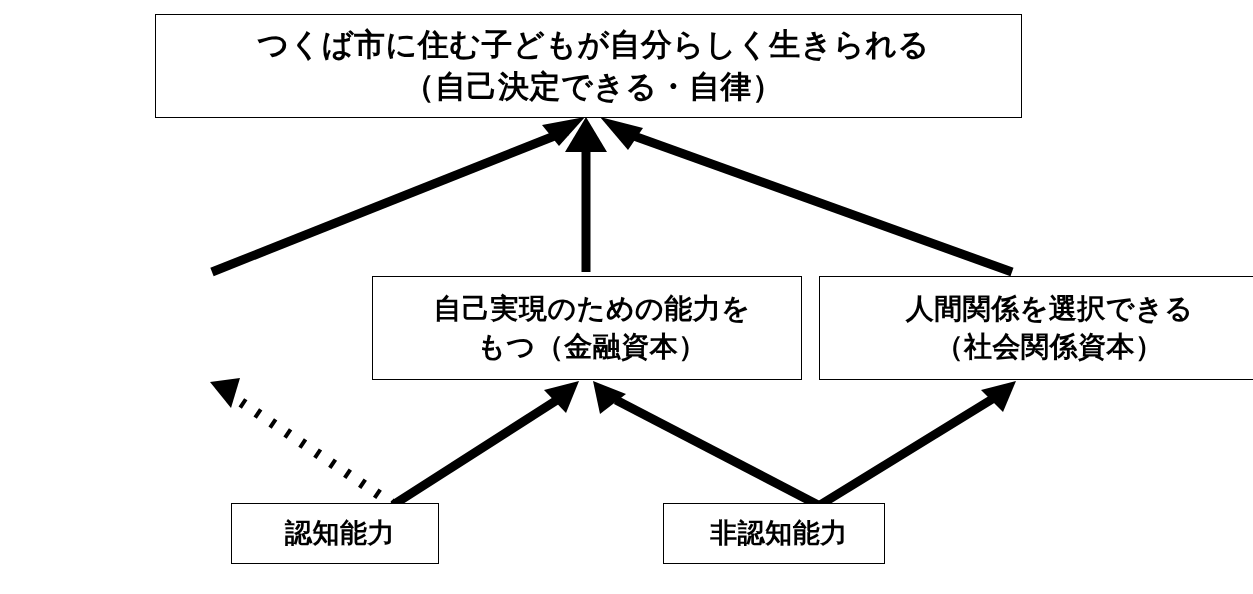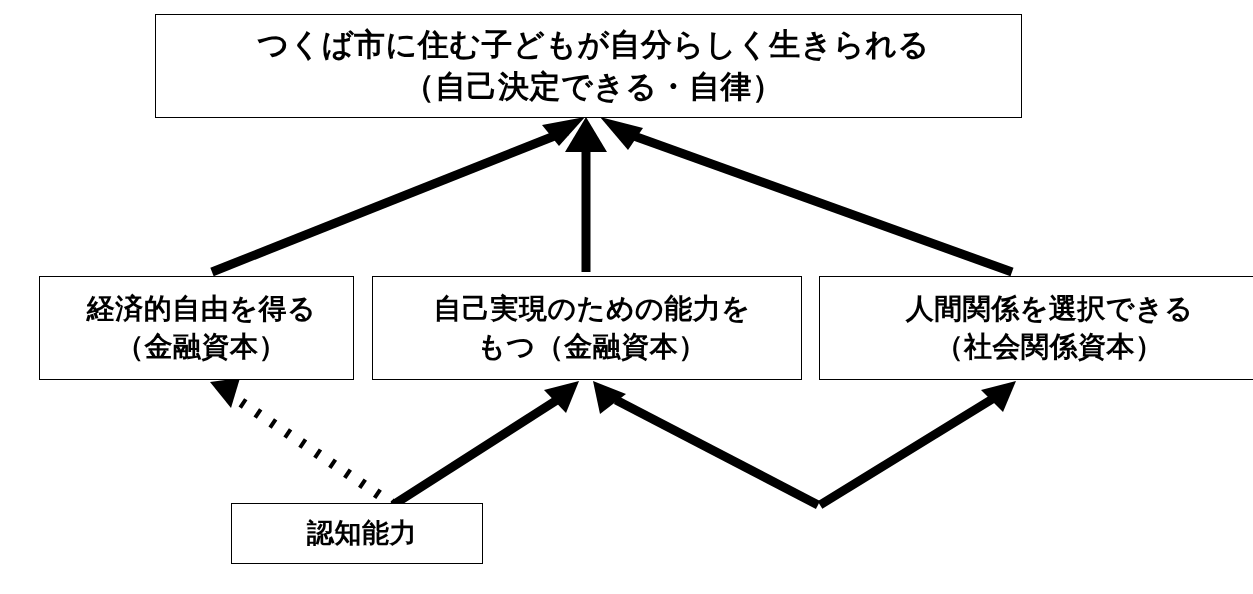--- a/index.html
+++ b/index.html
@@ -89,33 +89,32 @@
       <line x1="820" y1="505" x2="994" y2="398" stroke="#000000" stroke-width="9" stroke-linecap="butt"></line>
       <polygon points="1016,381 981,390 1003,412" fill="#000000"></polygon>
     </g>
   </svg>
 
   <div class="node-box goal-box" style="left:155px; top:14px; width:867px; height:104px;">
     <span class="node-label">つくば市に住む子どもが自分らしく生きられる
 （自己決定できる・自律）</span>
   </div>
 
-  <div class="node-box pillar-box" style="left:39px; top:276px; width:315px; height:104px;">
-    <span class="node-label">経済的自由を得る
-（金融資本）</span>
-  </div>
 
   <div class="node-box pillar-box" style="left:372px; top:276px; width:430px; height:104px;">
     <span class="node-label">自己実現のための能力を
 もつ（金融資本）</span>
   </div>
 
   <div class="node-box pillar-box" style="left:819px; top:276px; width:451px; height:104px;">
     <span class="node-label">人間関係を選択できる
 （社会関係資本）</span>
   </div>
 
-  <div class="node-box ability-box" style="left:231px; top:503px; width:252px; height:61px;">
+  <div class="node-box ability-box" style="left:231px; top:503px; width:208px; height:61px;">
     <span class="node-label">認知能力</span>
   </div>
 
+  <div class="node-box ability-box" style="left:663px; top:503px; width:222px; height:61px;">
+    <span class="node-label">非認知能力</span>
+  </div>
 
 </div>
 
 </body></html>

